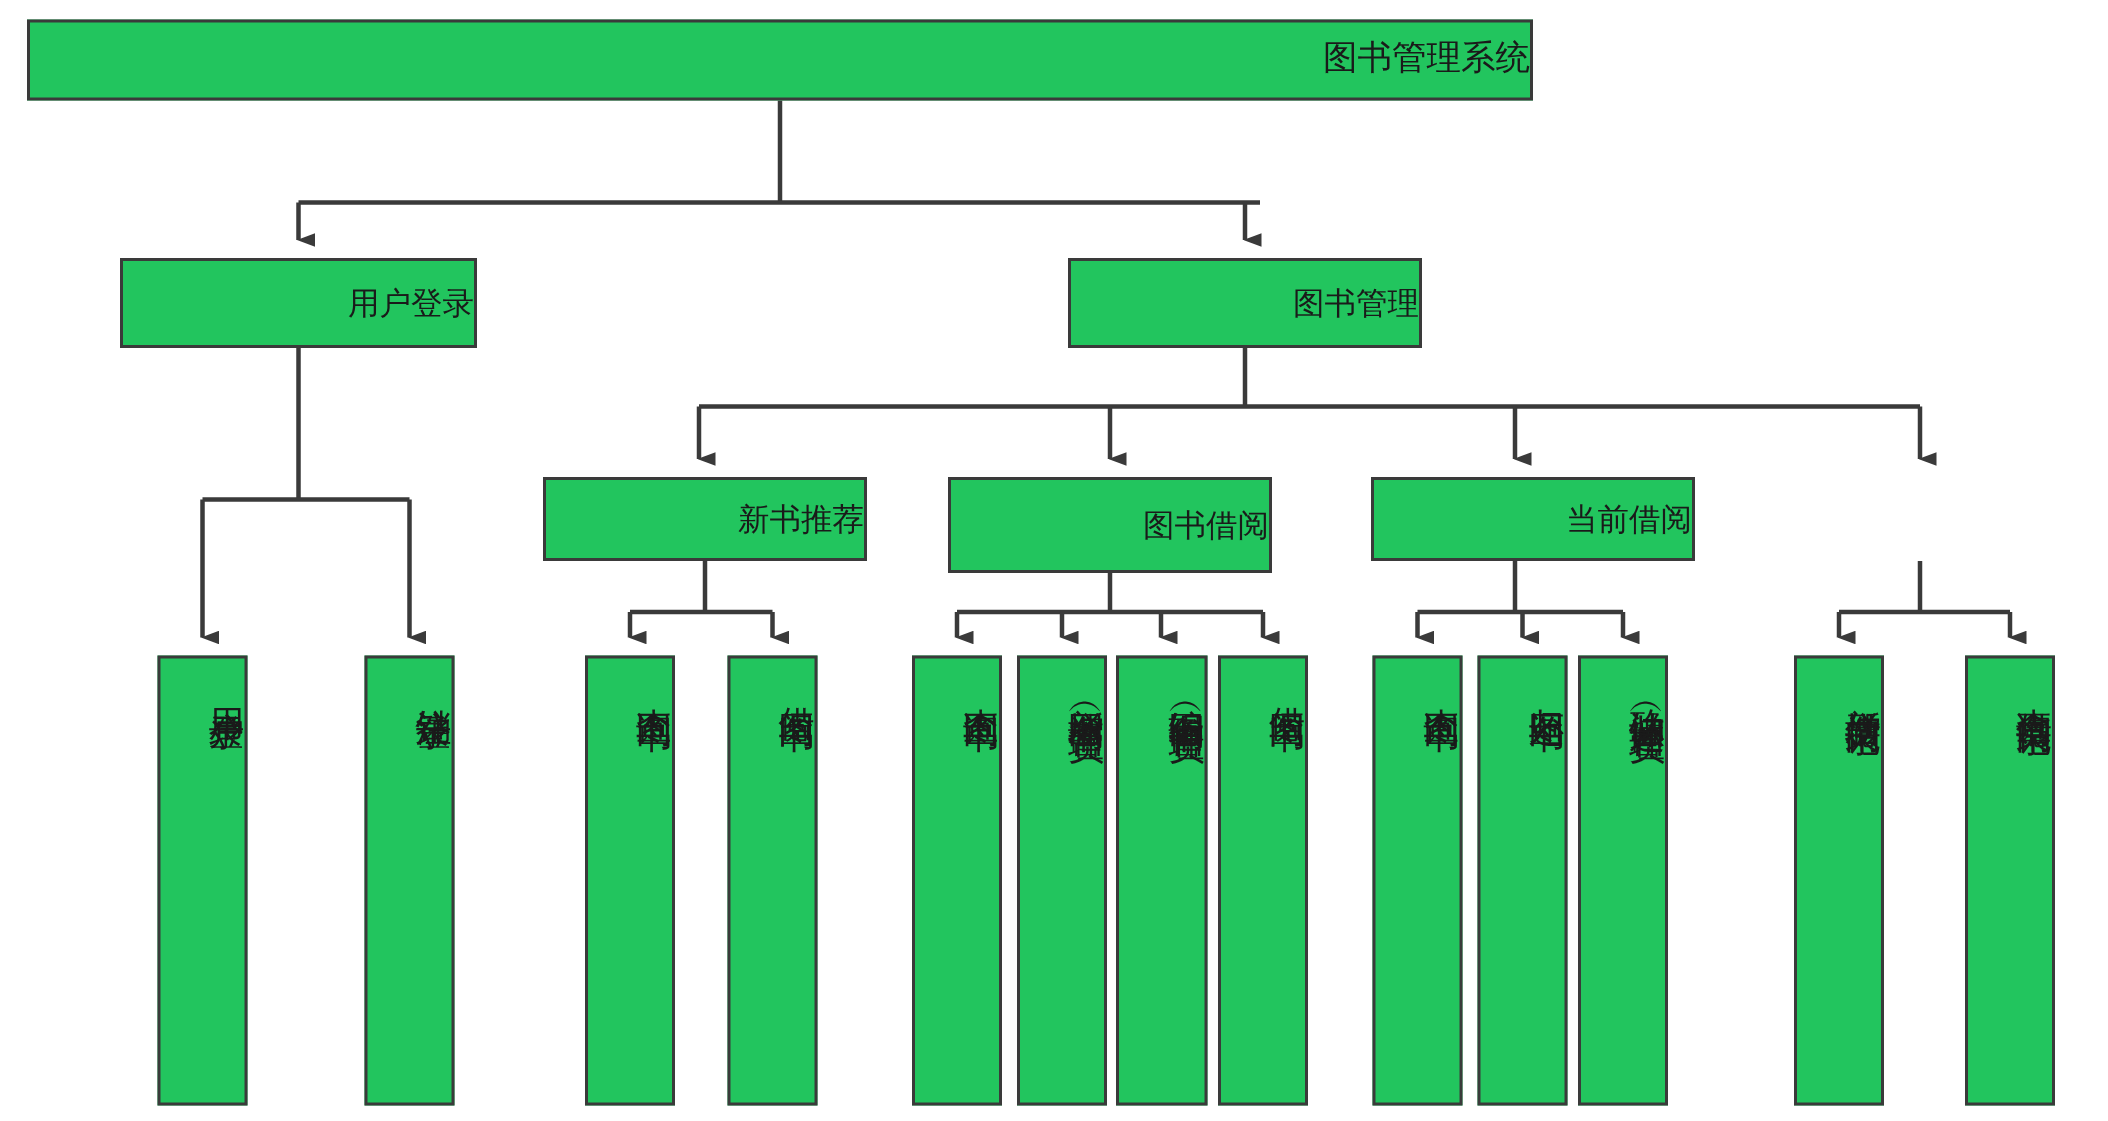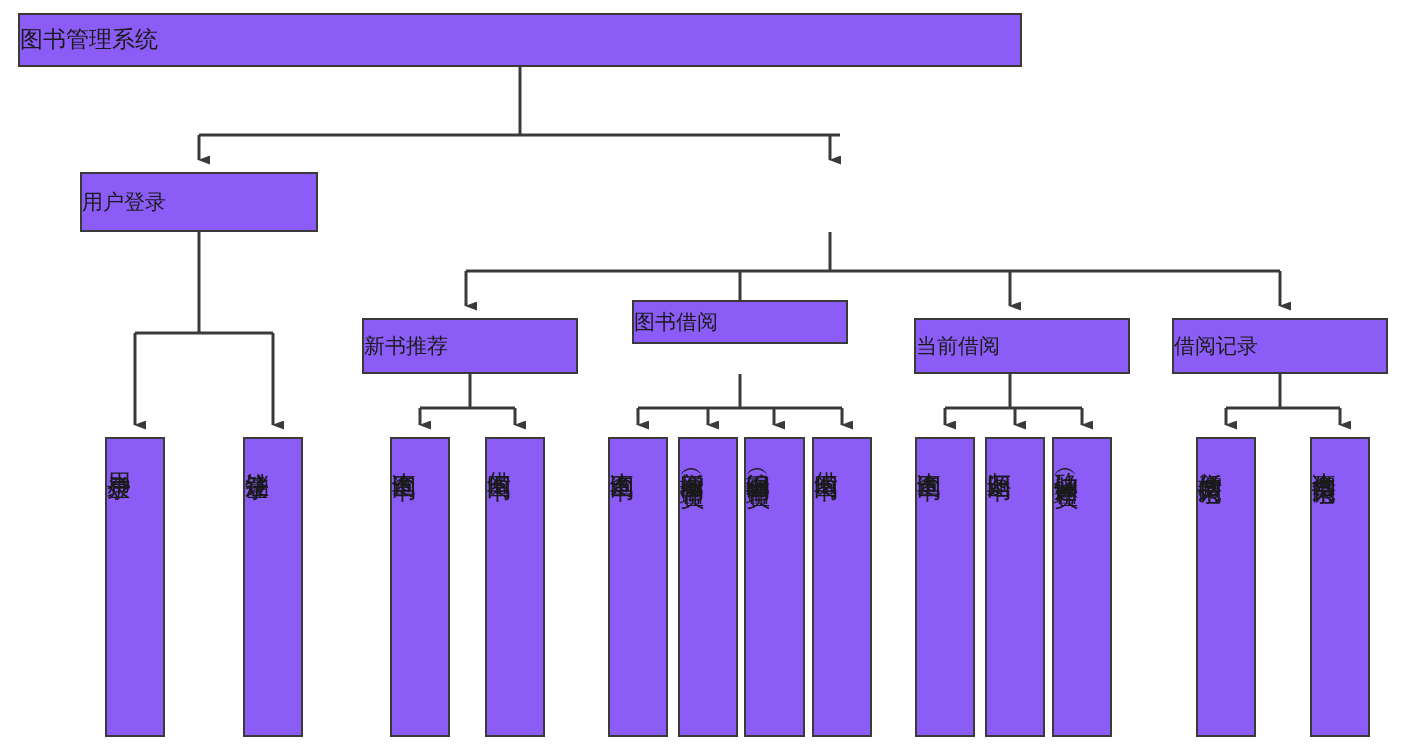--- a/index.html
+++ b/index.html
@@ -21,25 +21,25 @@
     position: absolute;
     left: 0;
     top: 0;
     width: 1405px;
     height: 747px;
     pointer-events: none;
   }
   .node {
     position: absolute;
     box-sizing: border-box;
-    background: #8b5cf6;
+    background: #22c55e;
     border: 2px solid #3a3a3a;
     display: flex;
     align-items: center;
-    justify-content: flex-start;
+    justify-content: flex-end;
     color: #1a1a1a;
   }
   .node .label {
     display: block;
     text-align: center;
     line-height: 1.18;
   }
   .node.root {
     font-size: 23px;
   }
@@ -124,32 +124,32 @@
     </g>
   </svg>
 
   <div class="node root" style="left: 18px; top: 13px; width: 1004px; height: 54px;">
     <span class="label">图书管理系统</span>
   </div>
 
   <div class="node level1" style="left: 80px; top: 172px; width: 238px; height: 60px;">
     <span class="label">用户登录</span>
   </div>
+  <div class="node level1" style="left: 712px; top: 172px; width: 236px; height: 60px;">
+    <span class="label">图书管理</span>
+  </div>
 
   <div class="node level2" style="left: 362px; top: 318px; width: 216px; height: 56px;">
     <span class="label">新书推荐</span>
   </div>
-  <div class="node level2" style="left: 632px; top: 300px; width: 216px; height: 44px;">
+  <div class="node level2" style="left: 632px; top: 318px; width: 216px; height: 64px;">
     <span class="label">图书借阅</span>
   </div>
   <div class="node level2" style="left: 914px; top: 318px; width: 216px; height: 56px;">
     <span class="label">当前借阅</span>
-  </div>
-  <div class="node level2" style="left: 1172px; top: 318px; width: 216px; height: 56px;">
-    <span class="label">借阅记录</span>
   </div>
 
   <div class="node leaf" style="left: 105px; top: 437px; width: 60px; height: 300px;">
     <span class="label">用户登录</span>
   </div>
   <div class="node leaf" style="left: 243px; top: 437px; width: 60px; height: 300px;">
     <span class="label">注销登录</span>
   </div>
   <div class="node leaf" style="left: 390px; top: 437px; width: 60px; height: 300px;">
     <span class="label">查询图书</span>

